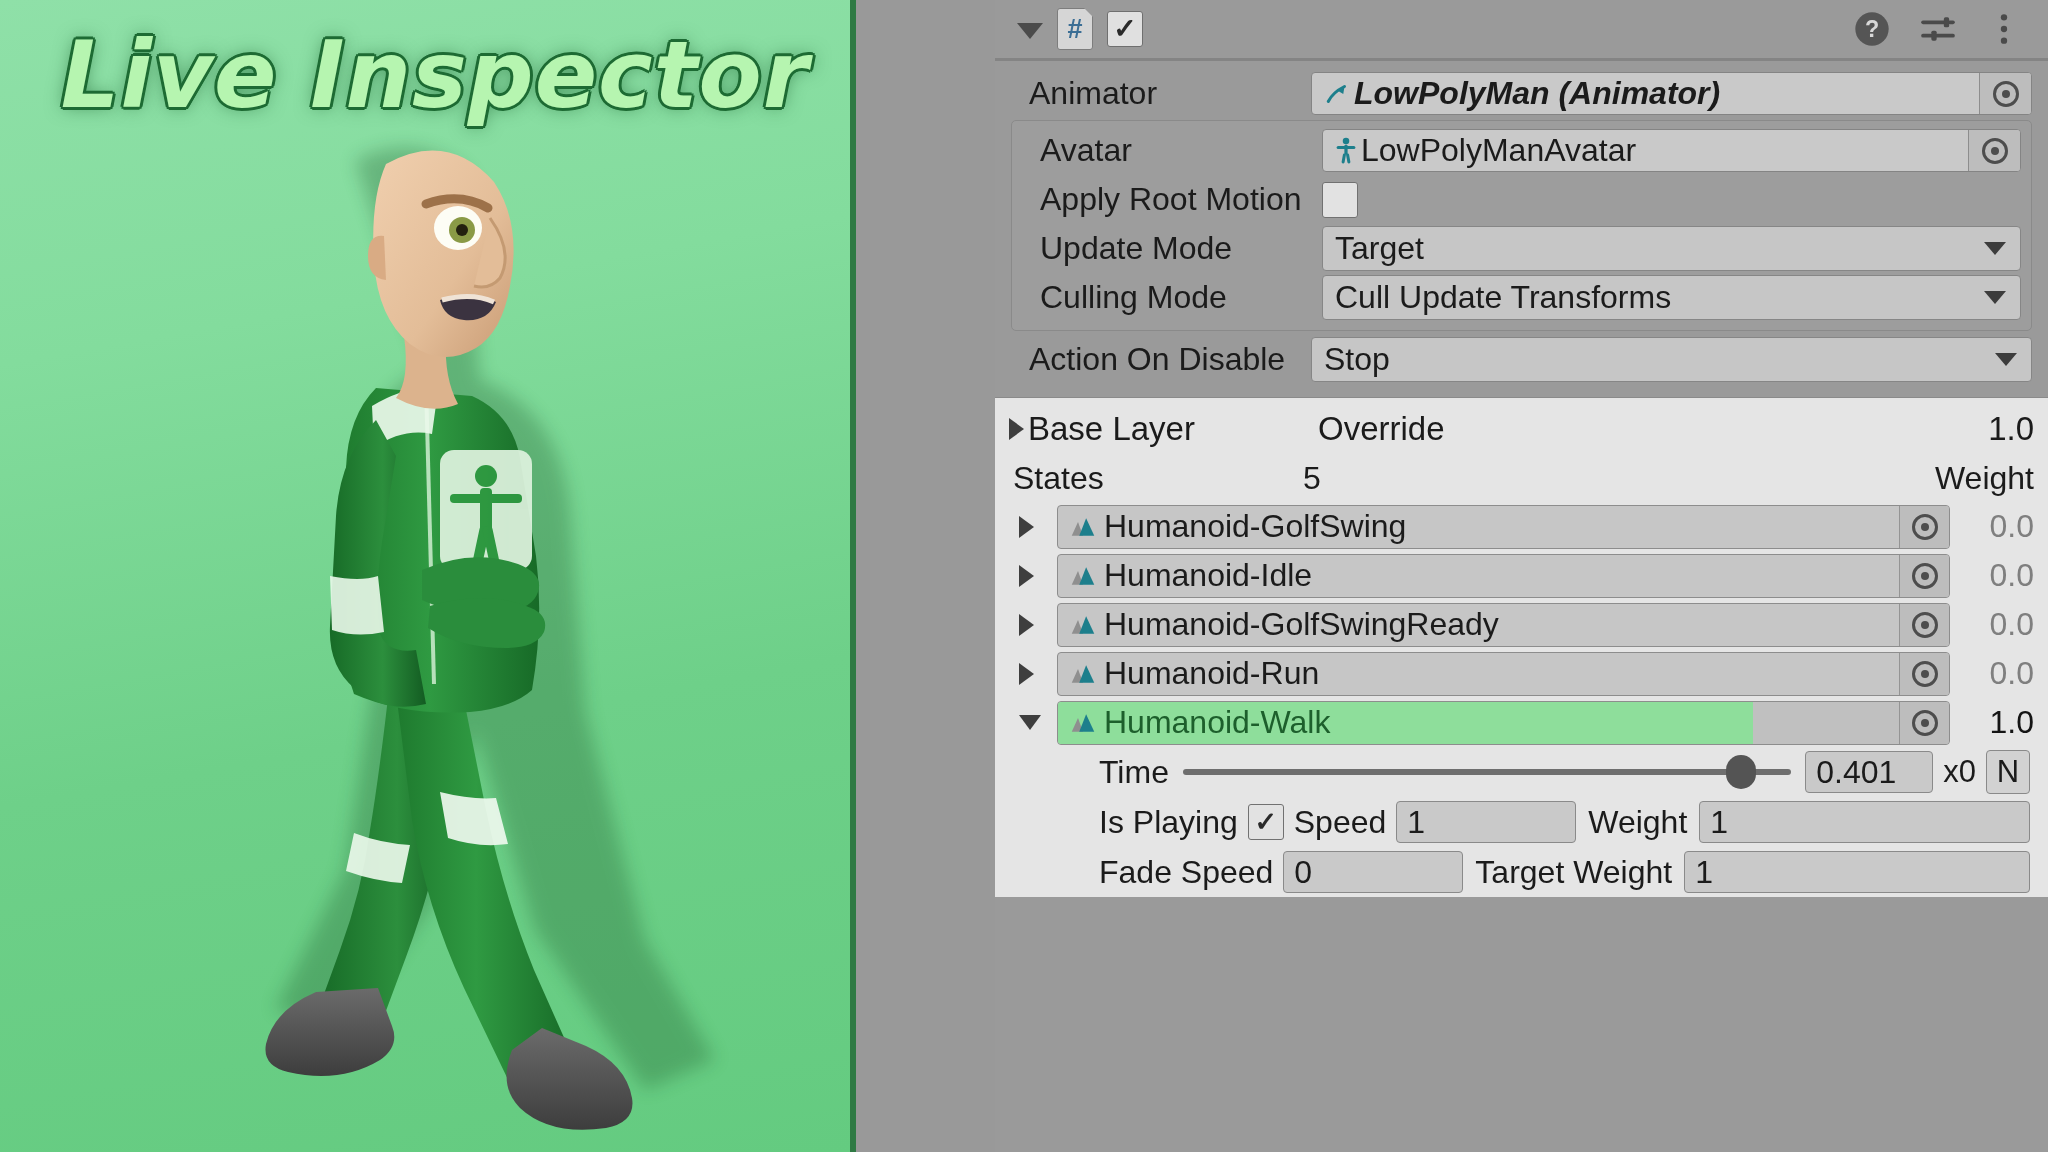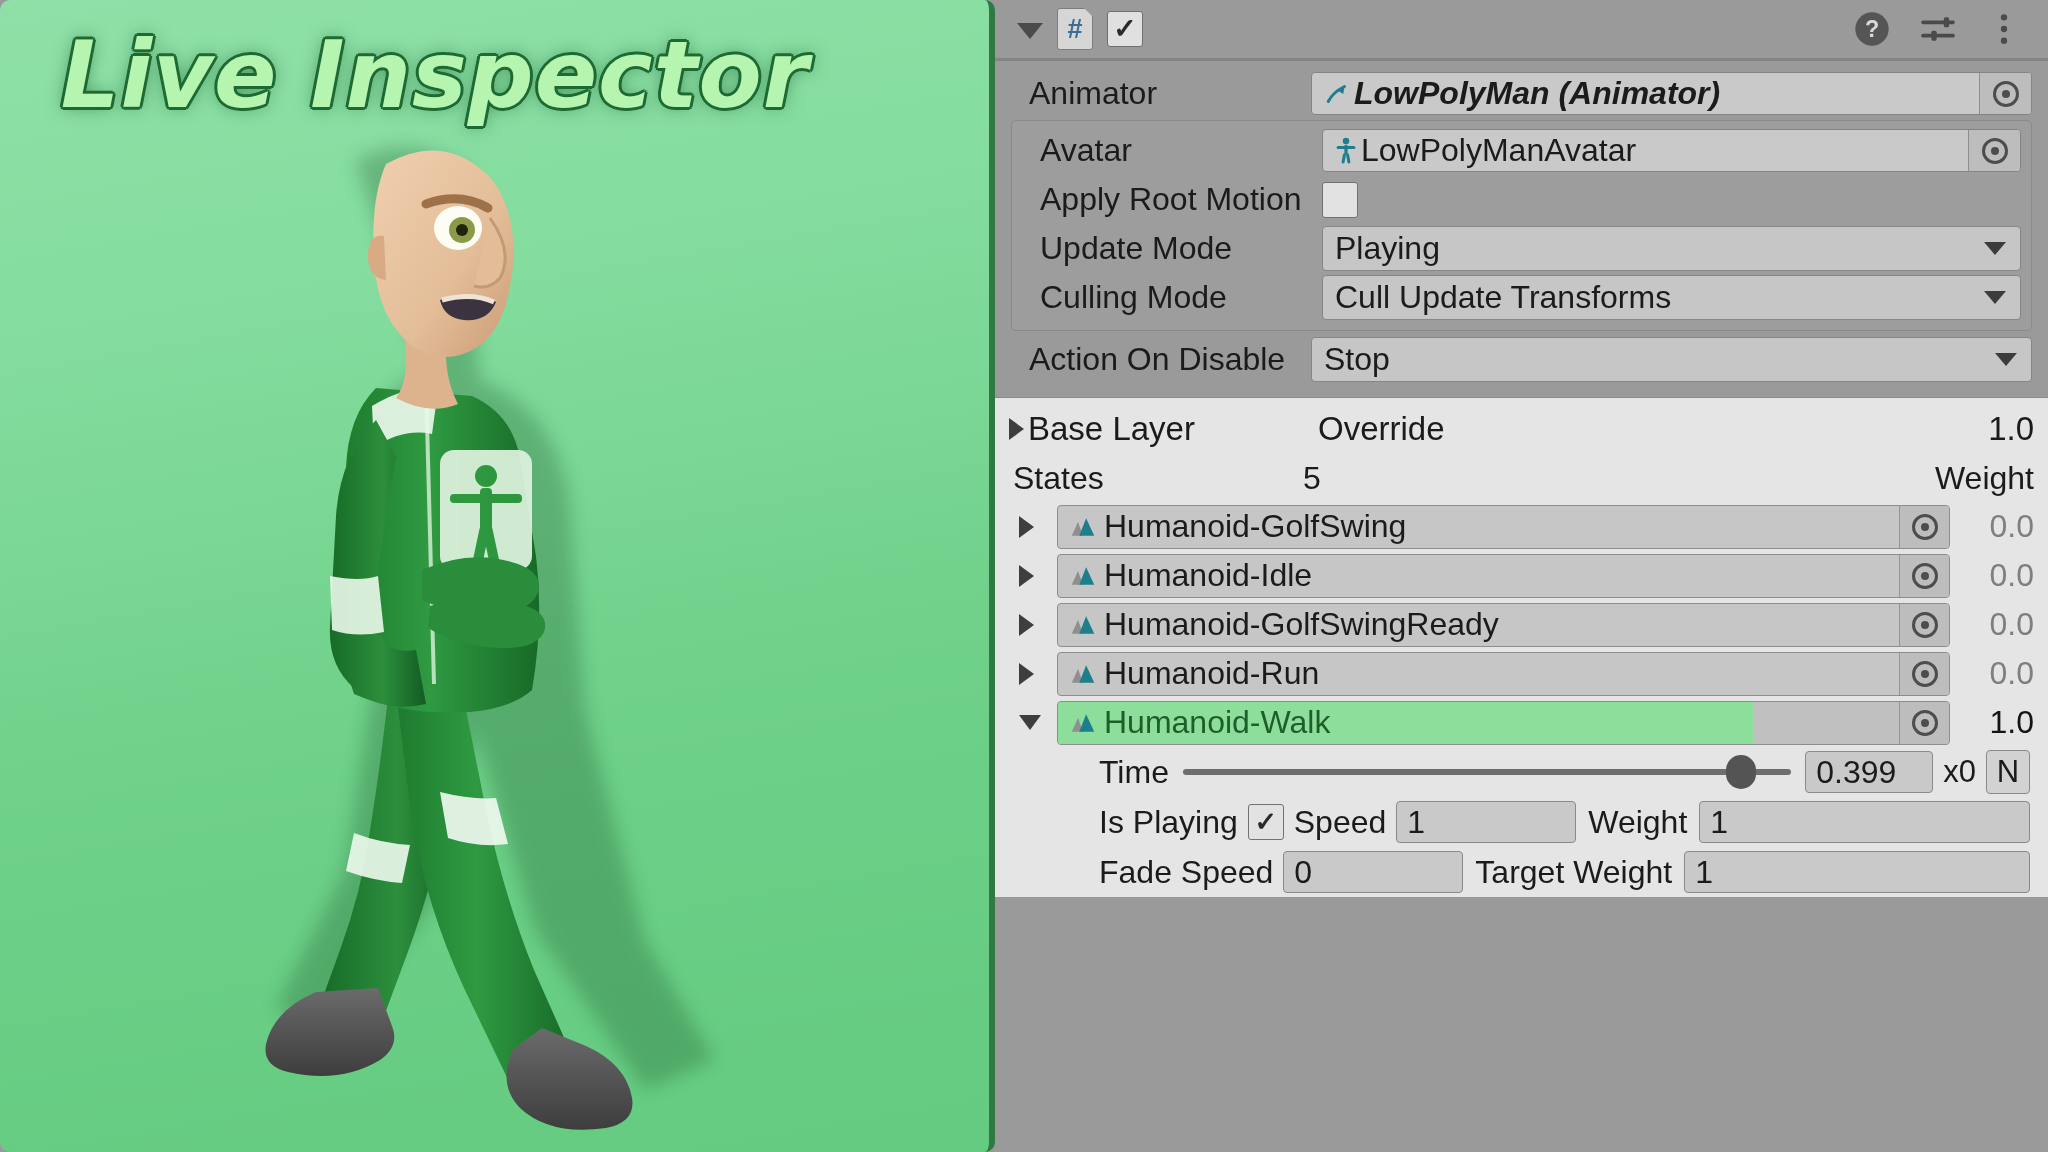--- a/index.html
+++ b/index.html
@@ -6,25 +6,24 @@
   html, body {
     width: 2048px; height: 1152px;
     overflow: hidden;
     font-family: "Liberation Sans", sans-serif;
     background: #999999;
   }
   #root { position: relative; width: 2048px; height: 1152px; }
 
   
   #promo {
-    position: absolute; left: 0; top: 0; width: 995px; height: 1152px;
+    position: absolute; left: 0; top: 0; width: 856px; height: 1152px;
     background: linear-gradient(170deg, #8fe0a8 0%, #83dc9d 28%, #6ed089 62%, #64cb80 100%);
     overflow: hidden;
     border-right: 6px solid #2f7a44;
-    border-radius: 10px;
   }
   #promo-title {
     position: absolute; left: 0; top: 22px; width: 870px;
     text-align: center;
     font-family: "DejaVu Sans", sans-serif;
     font-size: 92px; font-weight: 700; font-style: italic;
     letter-spacing: 1px;
     color: #b6f5b0;
     text-shadow:
        3px 0 0 #1d6b33, -3px 0 0 #1d6b33, 0 3px 0 #1d6b33, 0 -3px 0 #1d6b33,
@@ -335,21 +334,21 @@
             <div class="checkbox">
               <span></span>
             </div>
           </div>
         </div>
 
         <div class="row">
           <div class="row-label">Update Mode</div>
           <div class="field">
             <div class="dropdown">
-              <span class="dd-text">Playing</span>
+              <span class="dd-text">Target</span>
               <span class="dd-arrow"></span>
             </div>
           </div>
         </div>
 
         <div class="row">
           <div class="row-label">Culling Mode</div>
           <div class="field">
             <div class="dropdown">
               <span class="dd-text">Cull Update Transforms</span>
@@ -471,21 +470,21 @@
         </div>
 
       <div>
 
         <div class="detail-row">
           <span class="detail-label">Time</span>
           <div class="slider-track">
             <div class="slider-knob" id="time-knob" style="left: 91.8%;"></div>
           </div>
           <div class="numfield" style="width:128px;">
-            <span>0.399</span>
+            <span>0.401</span>
           </div>
           <span class="mul-label">x0</span>
           <div class="tinybtn" style="margin-right:4px;">
             <span>N</span>
           </div>
         </div>
 
         <div class="detail-row">
           <span class="detail-label">Is Playing</span>
           <div class="checkbox" style="margin:0 10px;">

